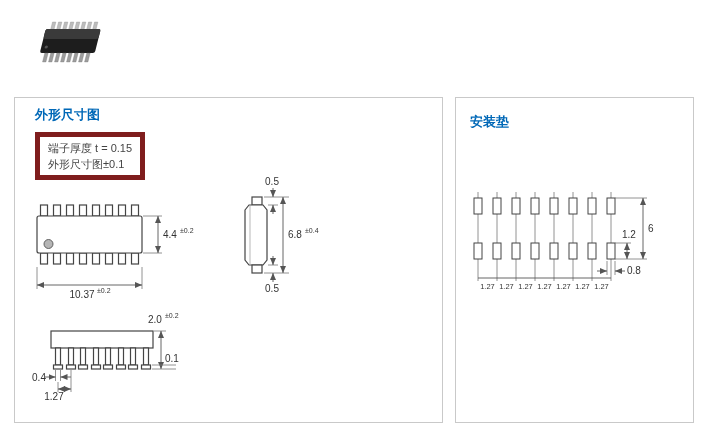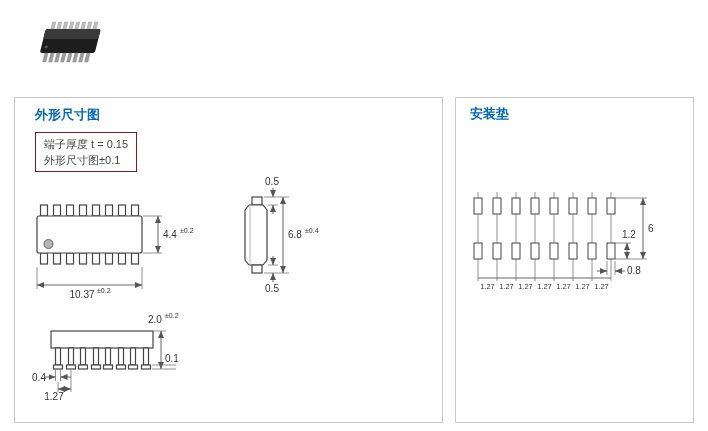--- a/index.html
+++ b/index.html
@@ -3,21 +3,21 @@
 <meta charset="utf-8">
 <style>
   html,body{margin:0;padding:0;background:#fff;}
   .page{position:relative;width:708px;height:431px;background:#fff;overflow:hidden;
         font-family:"Liberation Sans",sans-serif;padding-left:9px;}
   .photo{position:absolute;left:16px;top:14px;}
   .panel{position:absolute;top:97px;height:324px;border:1px solid #c9c9c9;background:#fff;}
   .panel-left{left:14px;width:427px;}
   .panel-right{left:455px;width:237px;}
   .panel-title{position:absolute;font-size:13px;font-weight:bold;color:#0068b7;white-space:nowrap;}
-  .note-box{position:absolute;border:1px solid #7f1d1d;color:#444;font-size:11px;
+  .note-box{position:absolute;border:5px solid #7f1d1d;color:#444;font-size:11px;
             line-height:16px;padding:3px 8px;background:#fff;white-space:nowrap;}
   .drawing{position:absolute;left:0;top:0;}
   svg text{font-family:"Liberation Sans",sans-serif;fill:#333;}
   .dim{font-size:10px;}
   .tol{font-size:7px;}
   .pitch{font-size:7.5px;}
   .shape{fill:#fff;stroke:#444;stroke-width:1.2;}
   .pad{fill:#fff;stroke:#444;stroke-width:1;}
   .thin{stroke:#777;stroke-width:0.8;fill:none;}
   .dimline{stroke:#555;stroke-width:0.9;fill:none;}
@@ -168,21 +168,21 @@
 
         <line class="thin" x1="43" y1="284" x2="43" y2="294"></line>
         <line class="thin" x1="56" y1="272" x2="56" y2="294"></line>
         <line class="dimline" x1="43" y1="291" x2="56" y2="291" marker-start="url(#a1)" marker-end="url(#a1)"></line>
         <text class="dim" x="39" y="302" text-anchor="middle">1.27</text>
       </g>
     </svg>
   </div>
 
   <div class="panel panel-right">
-    <div class="panel-title" style="left:14px;top:7px;">安装垫</div>
+    <div class="panel-title" style="left:14px;top:15px;">安装垫</div>
 
     <svg class="drawing" width="237" height="324" viewBox="0 0 237 324">
       <defs>
         <marker id="a2" markerWidth="8" markerHeight="8" refX="7" refY="3" orient="auto-start-reverse" markerUnits="userSpaceOnUse">
           <path d="M0,0 L7,3 L0,6 Z" fill="#555"></path>
         </marker>
       </defs>
 
       <g>
 

